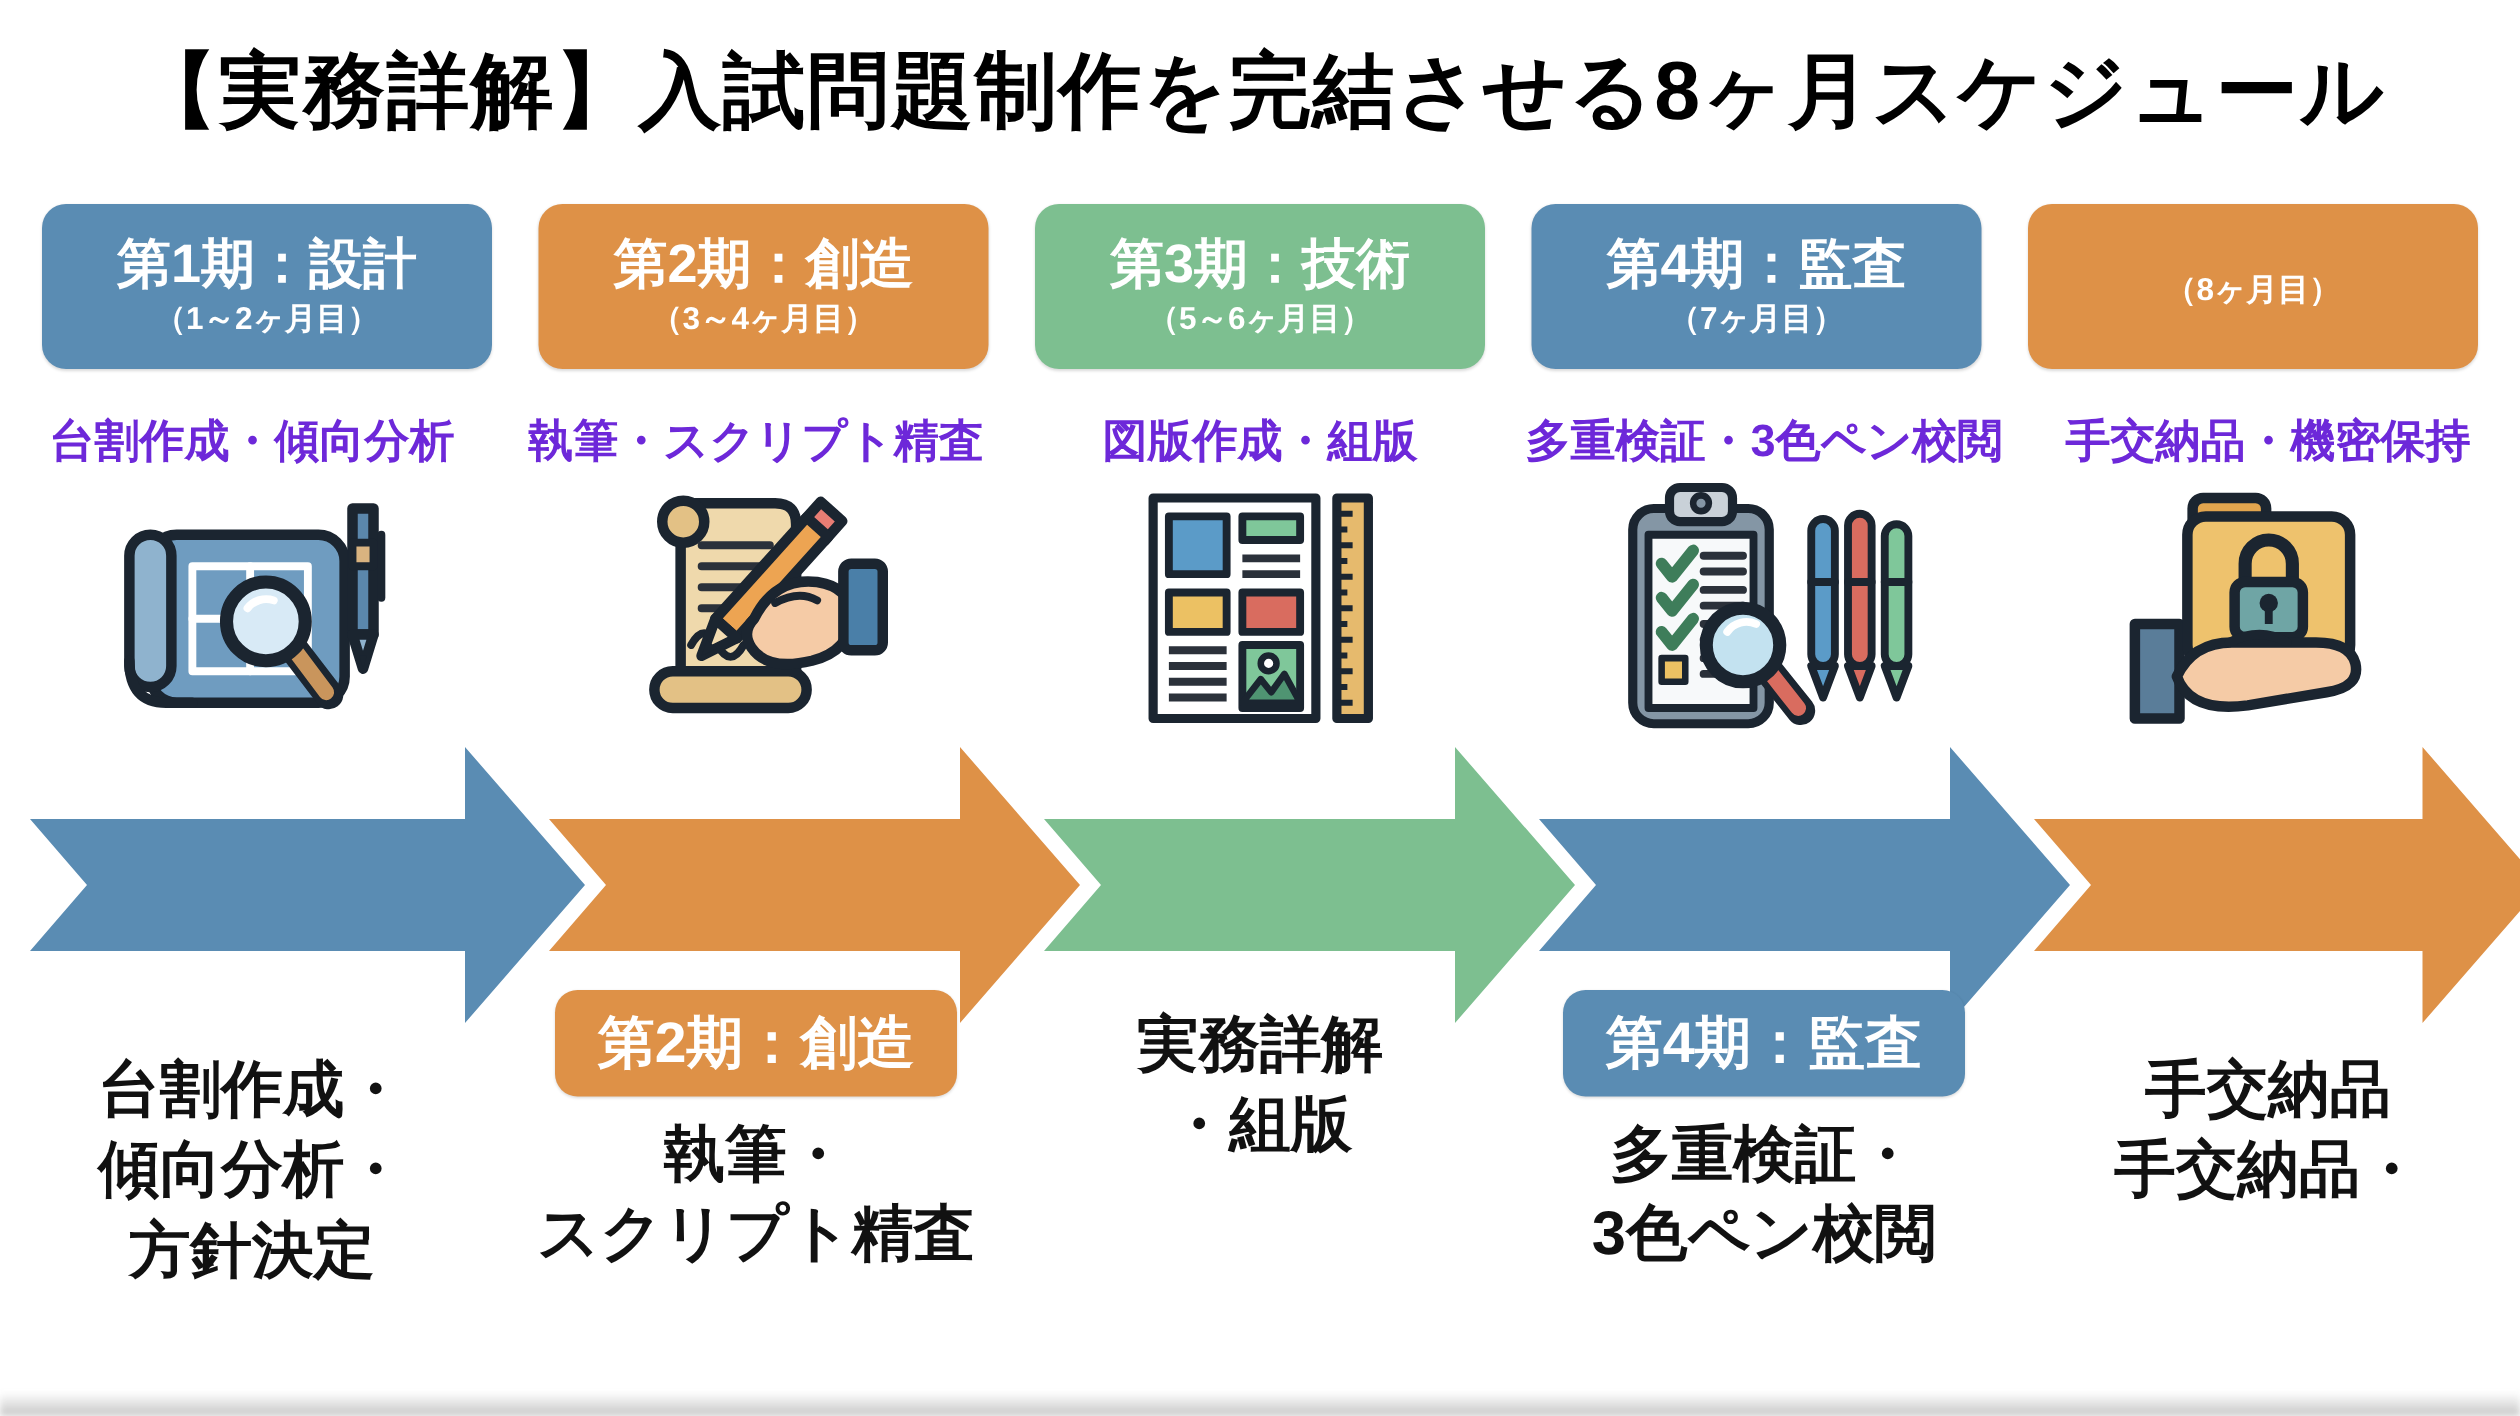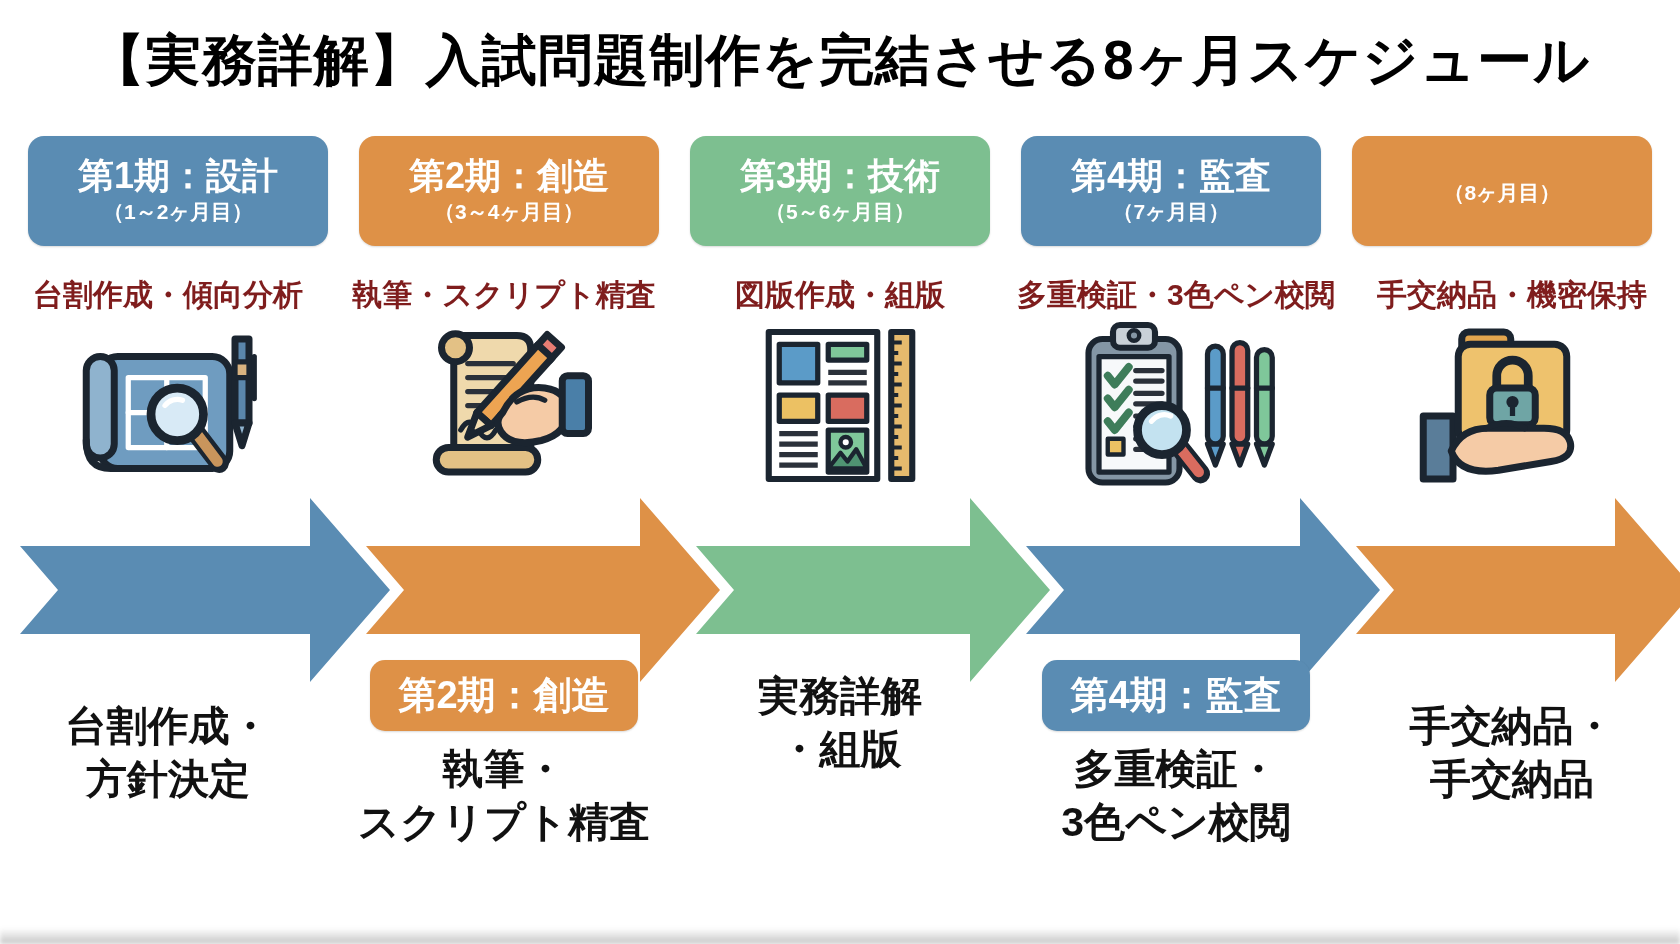--- a/index.html
+++ b/index.html
@@ -31,21 +31,21 @@
   }
   .phase-box[data-color="blue"]{background:#5a8cb3;}
   .phase-box[data-color="orange"]{background:#de9147;}
   .phase-box[data-color="green"]{background:#7dbf90;}
   .phase-name{font-size:36px;font-weight:900;line-height:1.1;}
   .phase-months{font-size:21px;font-weight:800;margin-top:3px;}
   
   .subtitle-band{top:272px;height:46px;}
   .subtitle{
     font-size:30px;font-weight:900;white-space:nowrap;
-    text-align:center;line-height:46px;color:#7f1d1d;
+    text-align:center;line-height:46px;color:#6d28d9;
   }
   
   .icon-band{top:318px;height:180px;}
   .icon-band .cell{justify-content:flex-start;}
   .icon-band svg{display:block;}
   
   .arrows{position:absolute;top:488px;left:0;width:1680px;height:205px;}
   
   .bottom-band{top:660px;height:260px;}
   .bottom-badge{
@@ -255,20 +255,21 @@
     <polygon points="366,58 640,58 640,10 720,102 640,194 640,146 366,146 404,102" fill="#de9147"></polygon>
     <polygon points="696,58 970,58 970,10 1050,102 970,194 970,146 696,146 734,102" fill="#7dbf90"></polygon>
     <polygon points="1026,58 1300,58 1300,10 1380,102 1300,194 1300,146 1026,146 1064,102" fill="#5a8cb3"></polygon>
     <polygon points="1356,58 1615,58 1615,10 1695,102 1615,194 1615,146 1356,146 1394,102" fill="#de9147"></polygon>
   </svg>
 
   <div class="band bottom-band">
     <div class="cell">
 
       <div class="bottom-line">台割作成・</div>
+      <div class="bottom-line">傾向分析・</div>
       <div class="bottom-line">方針決定</div>
     </div>
     <div class="cell">
       <div class="bottom-badge" data-color="orange">第2期：創造</div>
       <div class="bottom-line">執筆・</div>
       <div class="bottom-line">スクリプト精査</div>
       <div class="bottom-line"></div>
     </div>
     <div class="cell">
 
@@ -277,19 +278,19 @@
       <div class="bottom-line"></div>
     </div>
     <div class="cell">
       <div class="bottom-badge" data-color="blue">第4期：監査</div>
       <div class="bottom-line">多重検証・</div>
       <div class="bottom-line">3色ペン校閲</div>
       <div class="bottom-line"></div>
     </div>
     <div class="cell">
 
+      <div class="bottom-line">手交納品</div>
       <div class="bottom-line">手交納品・</div>
-      <div class="bottom-line">手交納品</div>
     </div>
   </div>
 
   <div class="bottom-smudge"></div>
 </div>
 
 </body></html>

